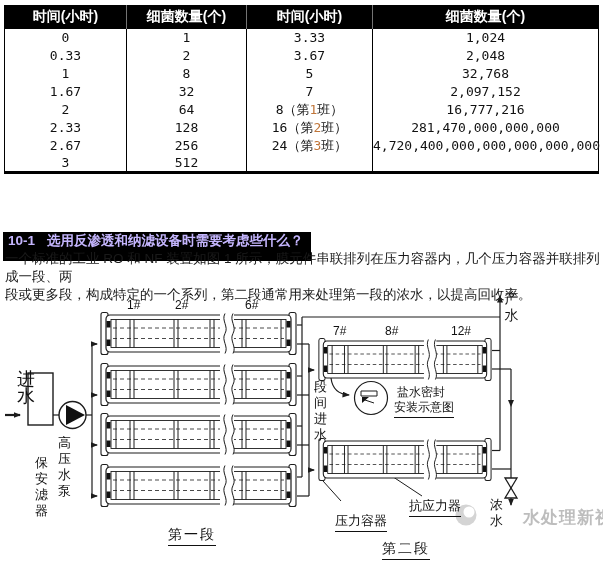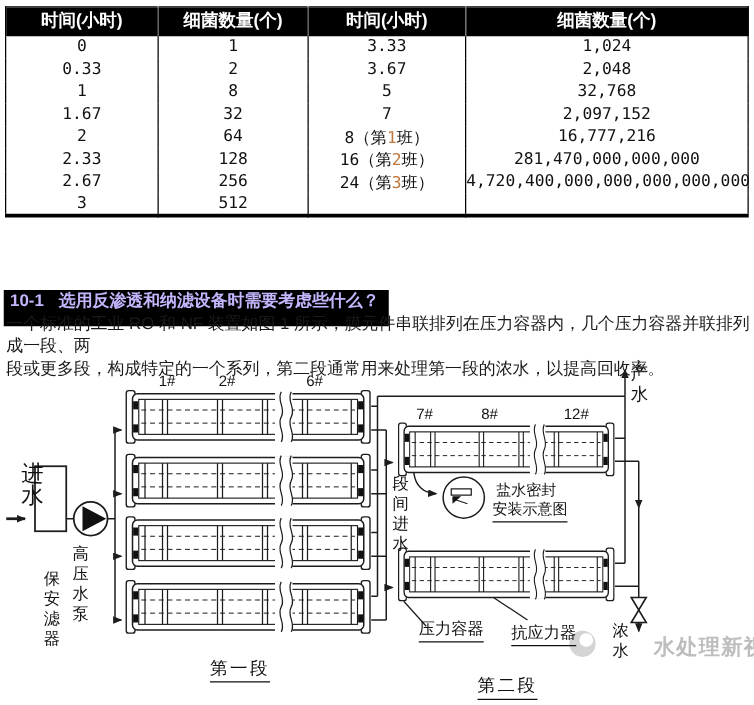--- a/index.html
+++ b/index.html
@@ -232,21 +232,21 @@
     <div class="dlabel small" style="left:385px; top:36px;">8#</div>
     <div class="dlabel small" style="left:451px; top:36px;">12#</div>
 
     <div class="dlabel v" style="left:312px; top:91px;">段间进水</div>
     <div class="dlabel v" style="left:503px; top:2px; font-size:14px; line-height:17px;">产水</div>
     <div class="dlabel v" style="left:488px; top:209px;">浓水</div>
 
     <div class="dlabel small" style="left:397px; top:96px;">盐水密封</div>
     <div class="dlabel small ul" style="left:394px; top:111px;">安装示意图</div>
 
-    <div class="dlabel ul" style="left:335px; top:206px;">压力容器</div>
+    <div class="dlabel ul" style="left:335px; top:224px;">压力容器</div>
     <div class="dlabel ul" style="left:409px; top:209px;">抗应力器</div>
 
     <div class="dlabel stage ul" style="left:168px; top:238px;">第一段</div>
     <div class="dlabel stage ul" style="left:382px; top:240px;margin-top:12px;">第二段</div>
 
     <div class="dlabel wm" style="left:478px; top:218px;">水处理新视野</div>
   </div>
 </div>
 
 </body></html>

